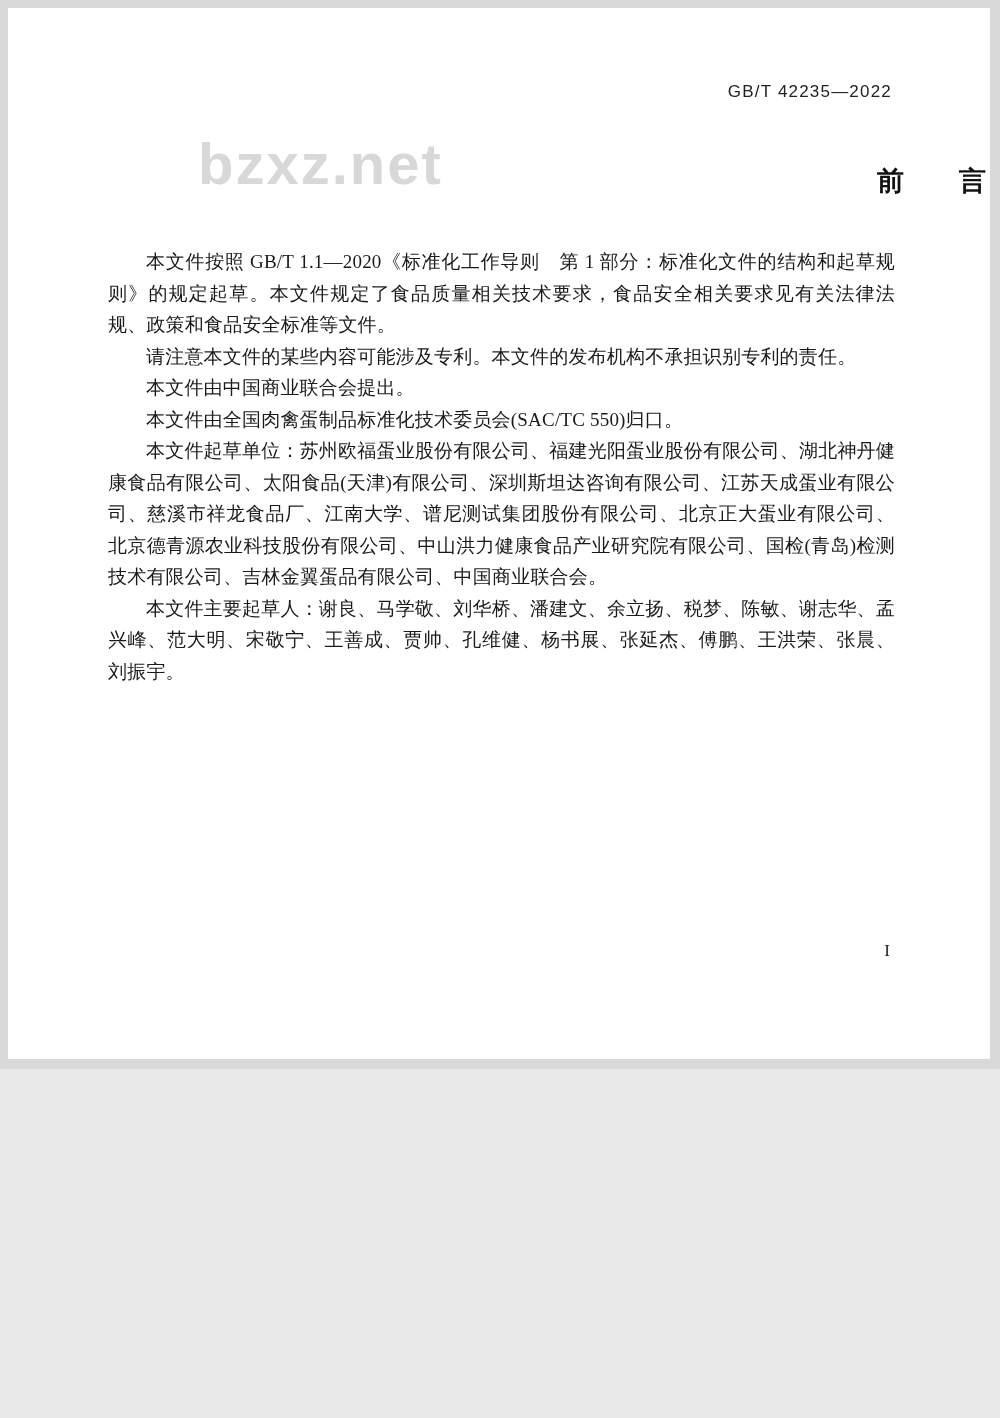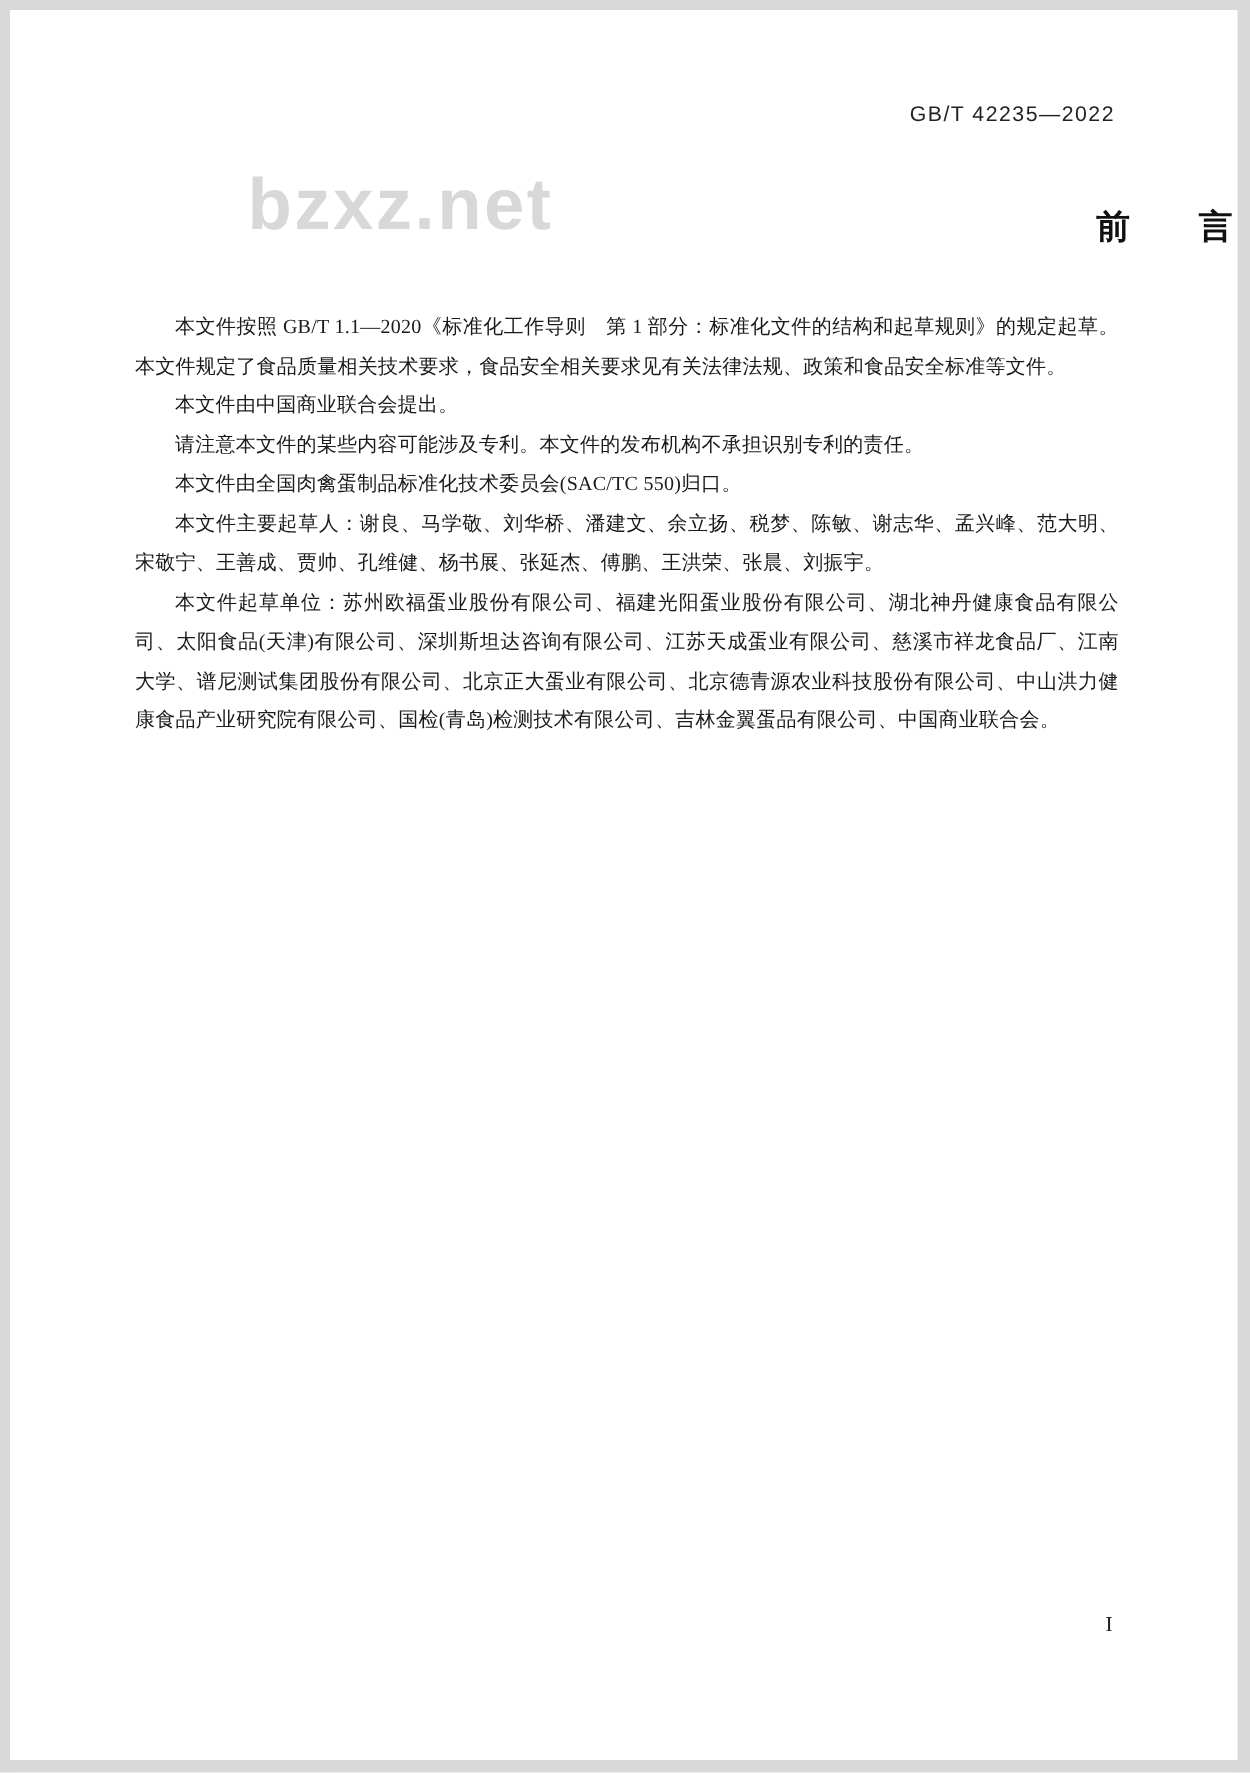--- a/index.html
+++ b/index.html
@@ -3,21 +3,21 @@
 <meta charset="utf-8">
 <style>
   html, body {
     margin: 0;
     padding: 0;
     background: #e8e8e8;
   }
   .page {
     position: relative;
     width: 1000px;
-    height: 1418px;
+    height: 1069px;
     background: #ffffff;
     margin: 0 auto;
     overflow: hidden;
     font-family: "Liberation Serif", "DejaVu Serif", serif;
     color: #1a1a1a;
   }
   
   .edge-top, .edge-bottom, .edge-left, .edge-right {
     position: absolute;
     background: #d9d9d9;
@@ -65,21 +65,21 @@
   }
 
   .body-block {
     position: absolute;
     top: 246px;
     left: 108px;
     width: 787px;
   }
   p.para {
     margin: 0 0 0 0;
-    font-size: 16px;
+    font-size: 19px;
     line-height: 31.5px;
     text-align: justify;
     text-justify: inter-ideograph;
     letter-spacing: 0.2px;
     text-indent: 2em;
     color: #1a1a1a;
   }
 
   .page-num {
     position: absolute;
@@ -101,22 +101,22 @@
   <div class="edge-right"></div>
 
   <div class="std-no">GB/T 42235—2022</div>
 
   <div class="watermark">bzxz.net</div>
 
   <div class="title">前　言</div>
 
   <div class="body-block">
     <p class="para">本文件按照 GB/T 1.1—2020《标准化工作导则　第 1 部分：标准化文件的结构和起草规则》的规定起草。本文件规定了食品质量相关技术要求，食品安全相关要求见有关法律法规、政策和食品安全标准等文件。</p>
+    <p class="para">请注意本文件的某些内容可能涉及专利。本文件的发布机构不承担识别专利的责任。</p>
     <p class="para">本文件由中国商业联合会提出。</p>
-    <p class="para">请注意本文件的某些内容可能涉及专利。本文件的发布机构不承担识别专利的责任。</p>
     <p class="para">本文件由全国肉禽蛋制品标准化技术委员会(SAC/TC 550)归口。</p>
+    <p class="para">本文件起草单位：苏州欧福蛋业股份有限公司、福建光阳蛋业股份有限公司、湖北神丹健康食品有限公司、太阳食品(天津)有限公司、深圳斯坦达咨询有限公司、江苏天成蛋业有限公司、慈溪市祥龙食品厂、江南大学、谱尼测试集团股份有限公司、北京正大蛋业有限公司、北京德青源农业科技股份有限公司、中山洪力健康食品产业研究院有限公司、国检(青岛)检测技术有限公司、吉林金翼蛋品有限公司、中国商业联合会。</p>
     <p class="para">本文件主要起草人：谢良、马学敬、刘华桥、潘建文、余立扬、税梦、陈敏、谢志华、孟兴峰、范大明、宋敬宁、王善成、贾帅、孔维健、杨书展、张延杰、傅鹏、王洪荣、张晨、刘振宇。</p>
-    <p class="para">本文件起草单位：苏州欧福蛋业股份有限公司、福建光阳蛋业股份有限公司、湖北神丹健康食品有限公司、太阳食品(天津)有限公司、深圳斯坦达咨询有限公司、江苏天成蛋业有限公司、慈溪市祥龙食品厂、江南大学、谱尼测试集团股份有限公司、北京正大蛋业有限公司、北京德青源农业科技股份有限公司、中山洪力健康食品产业研究院有限公司、国检(青岛)检测技术有限公司、吉林金翼蛋品有限公司、中国商业联合会。</p>
   </div>
 
   <div class="page-num">I</div>
 
 </div>
 
 </body></html>

